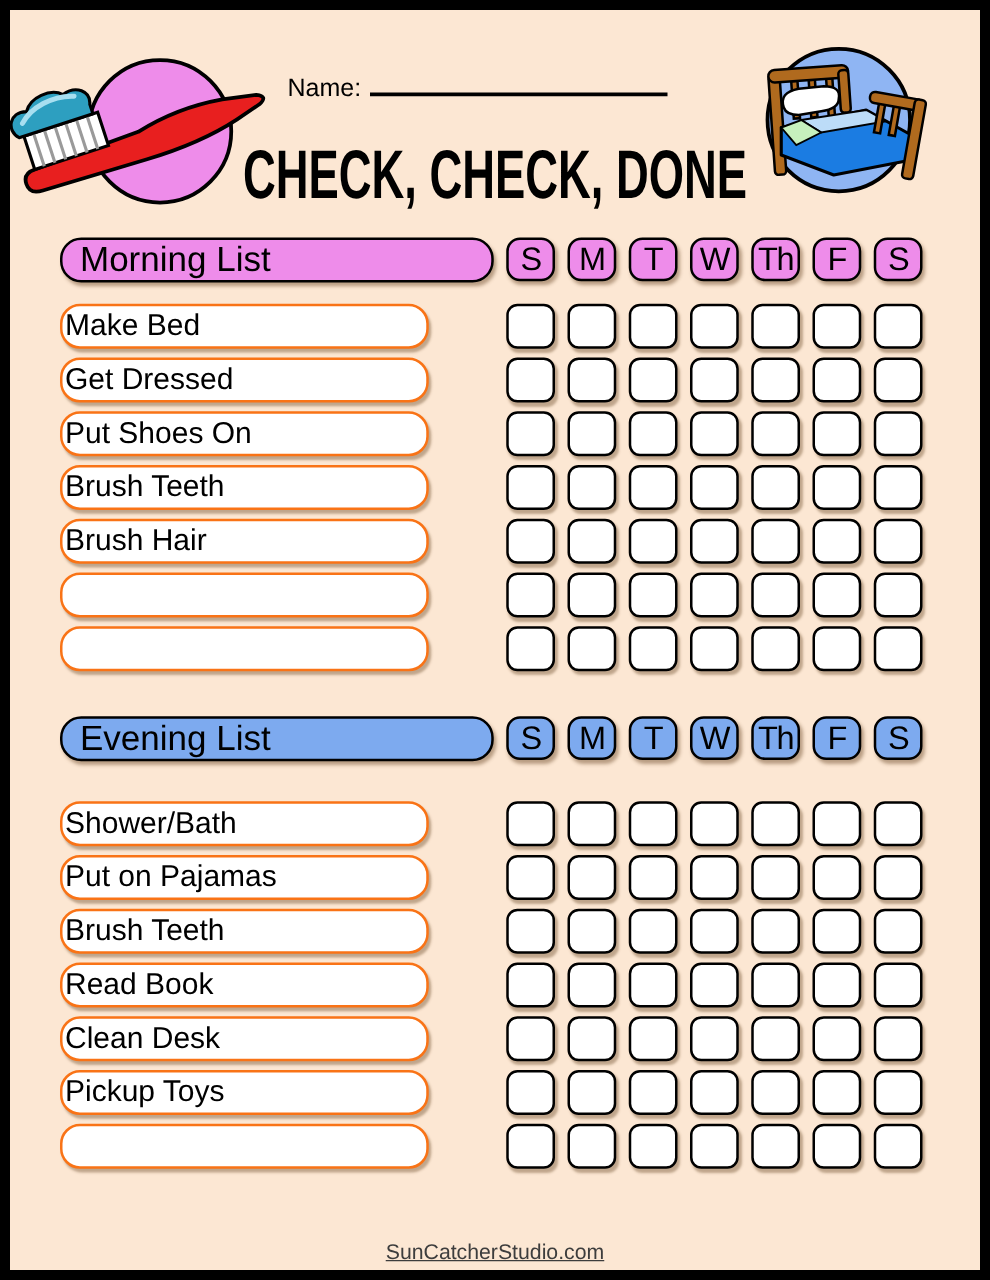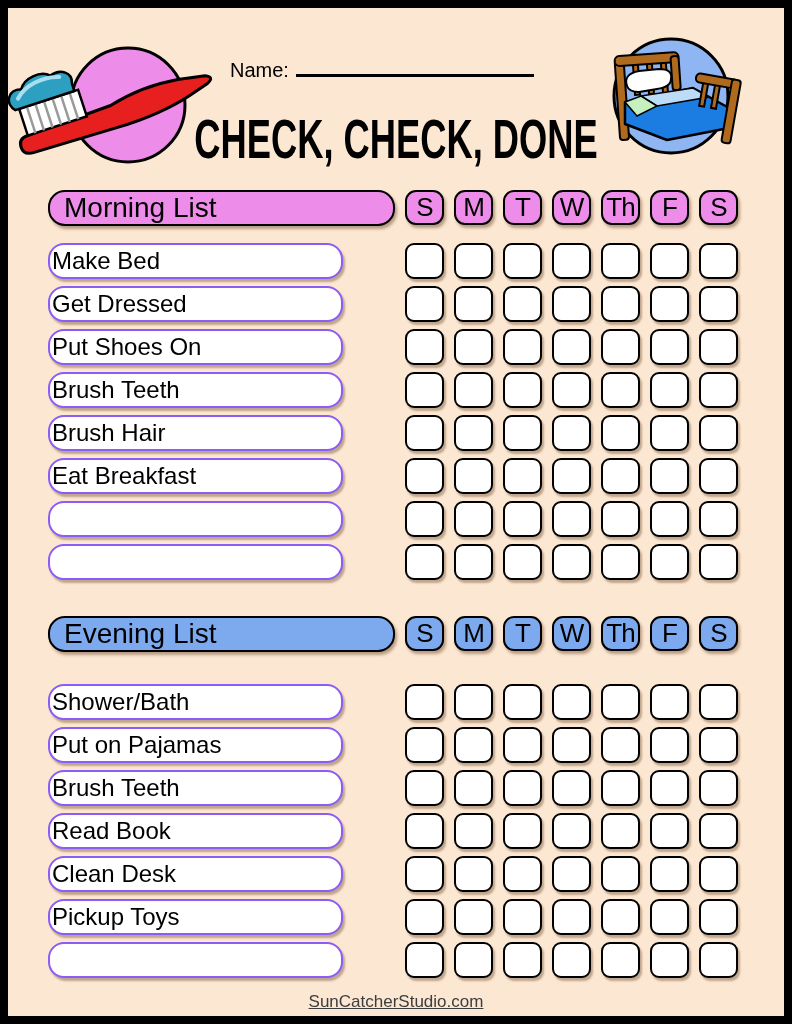--- a/index.html
+++ b/index.html
@@ -35,21 +35,21 @@
   .day-chip{
     width:39px;box-sizing:border-box;flex:0 0 39px;
     background:var(--accent);border:2.5px solid #000;border-radius:11px;
     display:flex;align-items:center;justify-content:center;
     font-size:26px;letter-spacing:-1px;
     box-shadow:2px 3px 3px rgba(101,67,33,.45);
   }
   .row{display:flex;height:36px;margin-bottom:7px;}
   .task-pill{
     width:295px;box-sizing:border-box;margin-right:10px;
-    background:var(--box,#fff);border:2px solid #8b5cf6;border-radius:16px;
+    background:var(--box,#fff);border:2px solid #f97316;border-radius:16px;
     display:flex;align-items:center;padding-left:2px;font-size:24px;
     box-shadow:2px 3px 2px rgba(101,67,33,.4);white-space:nowrap;overflow:hidden;
   }
   .checkbox{
     width:39px;box-sizing:border-box;flex:0 0 39px;
     background:var(--box,#fff);border:2px solid #000;border-radius:9px;
     box-shadow:2px 3px 2px rgba(101,67,33,.4);
   }
   .checkbox-grid{display:flex;gap:10px;margin-left:auto;}
   
@@ -173,32 +173,20 @@
               <div class="checkbox"></div>
               <div class="checkbox"></div>
               <div class="checkbox"></div>
               <div class="checkbox"></div>
               <div class="checkbox"></div>
               <div class="checkbox"></div>
               <div class="checkbox"></div>
             </div>
           </div>
           <div class="row">
-            <div class="task-pill">Eat Breakfast</div>
-            <div class="checkbox-grid">
-              <div class="checkbox"></div>
-              <div class="checkbox"></div>
-              <div class="checkbox"></div>
-              <div class="checkbox"></div>
-              <div class="checkbox"></div>
-              <div class="checkbox"></div>
-              <div class="checkbox"></div>
-            </div>
-          </div>
-          <div class="row">
             <div class="task-pill"></div>
             <div class="checkbox-grid">
               <div class="checkbox"></div>
               <div class="checkbox"></div>
               <div class="checkbox"></div>
               <div class="checkbox"></div>
               <div class="checkbox"></div>
               <div class="checkbox"></div>
               <div class="checkbox"></div>
             </div>

